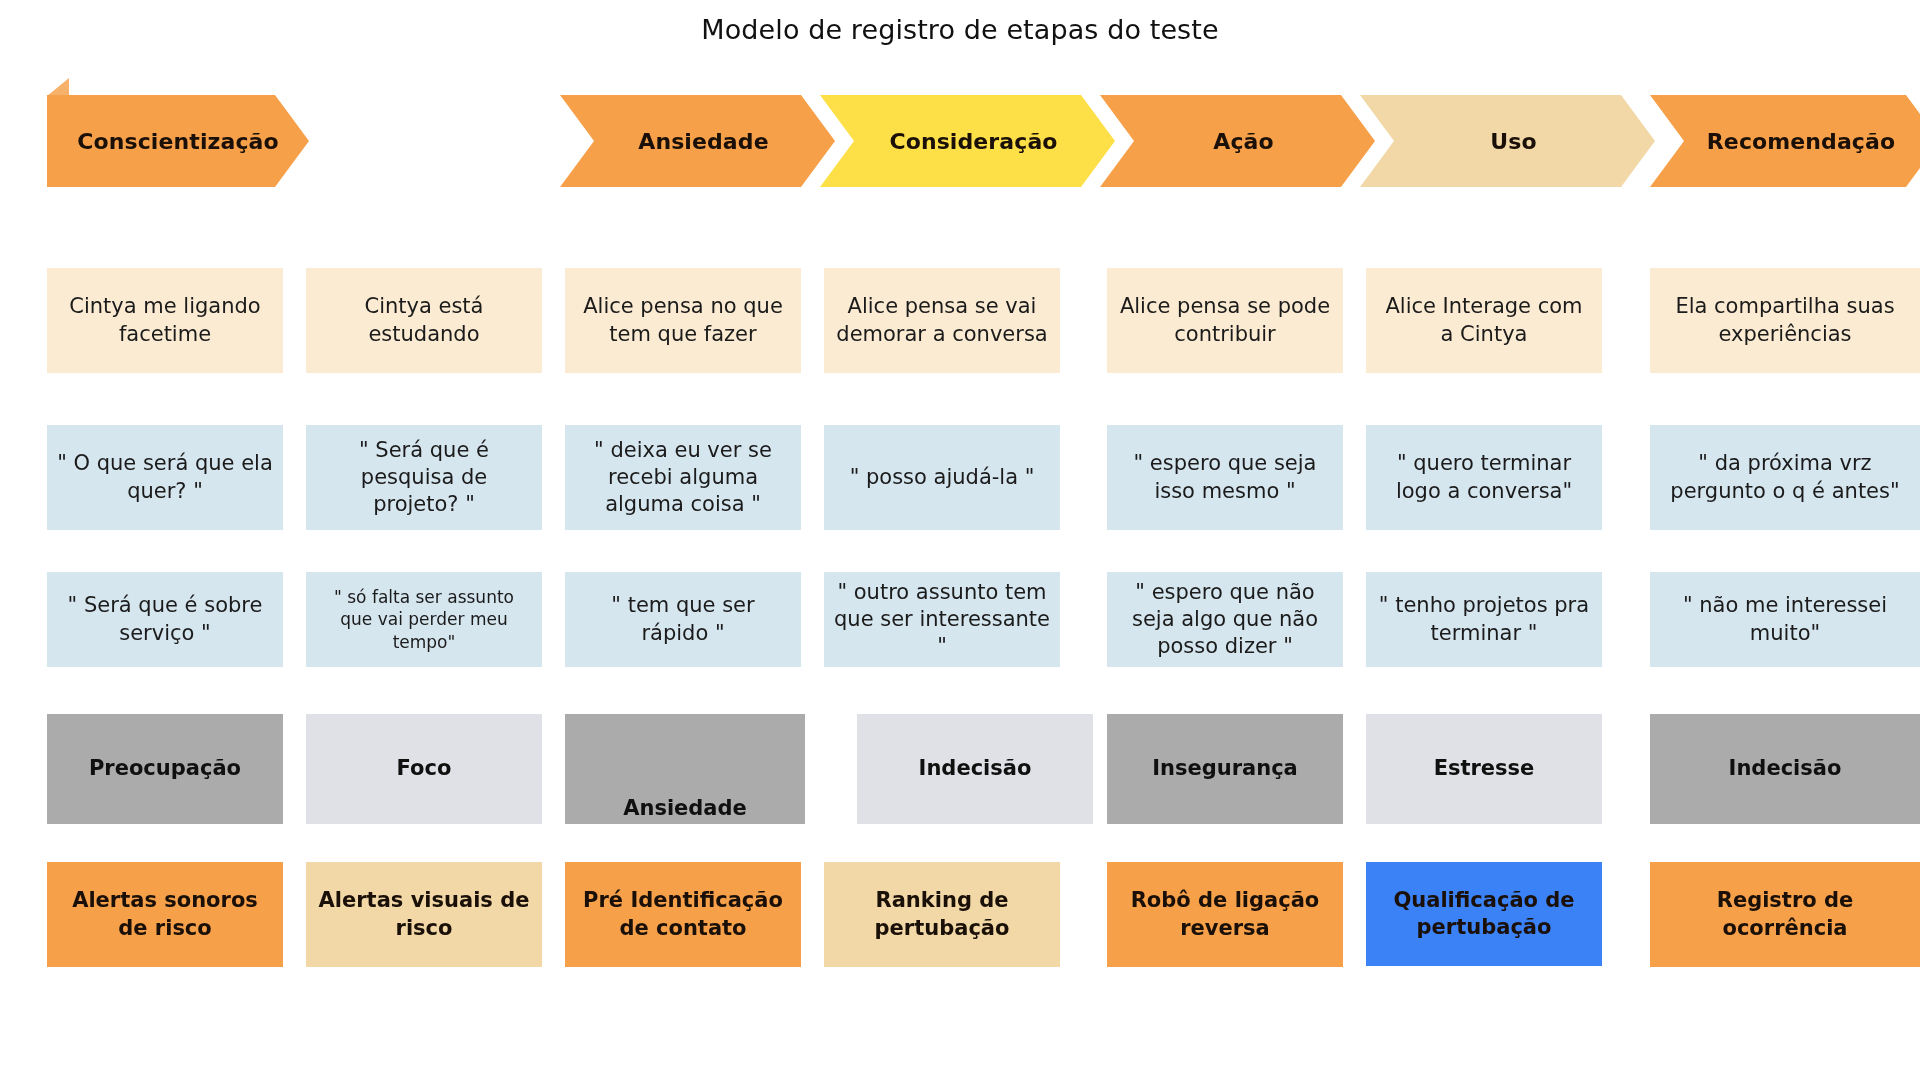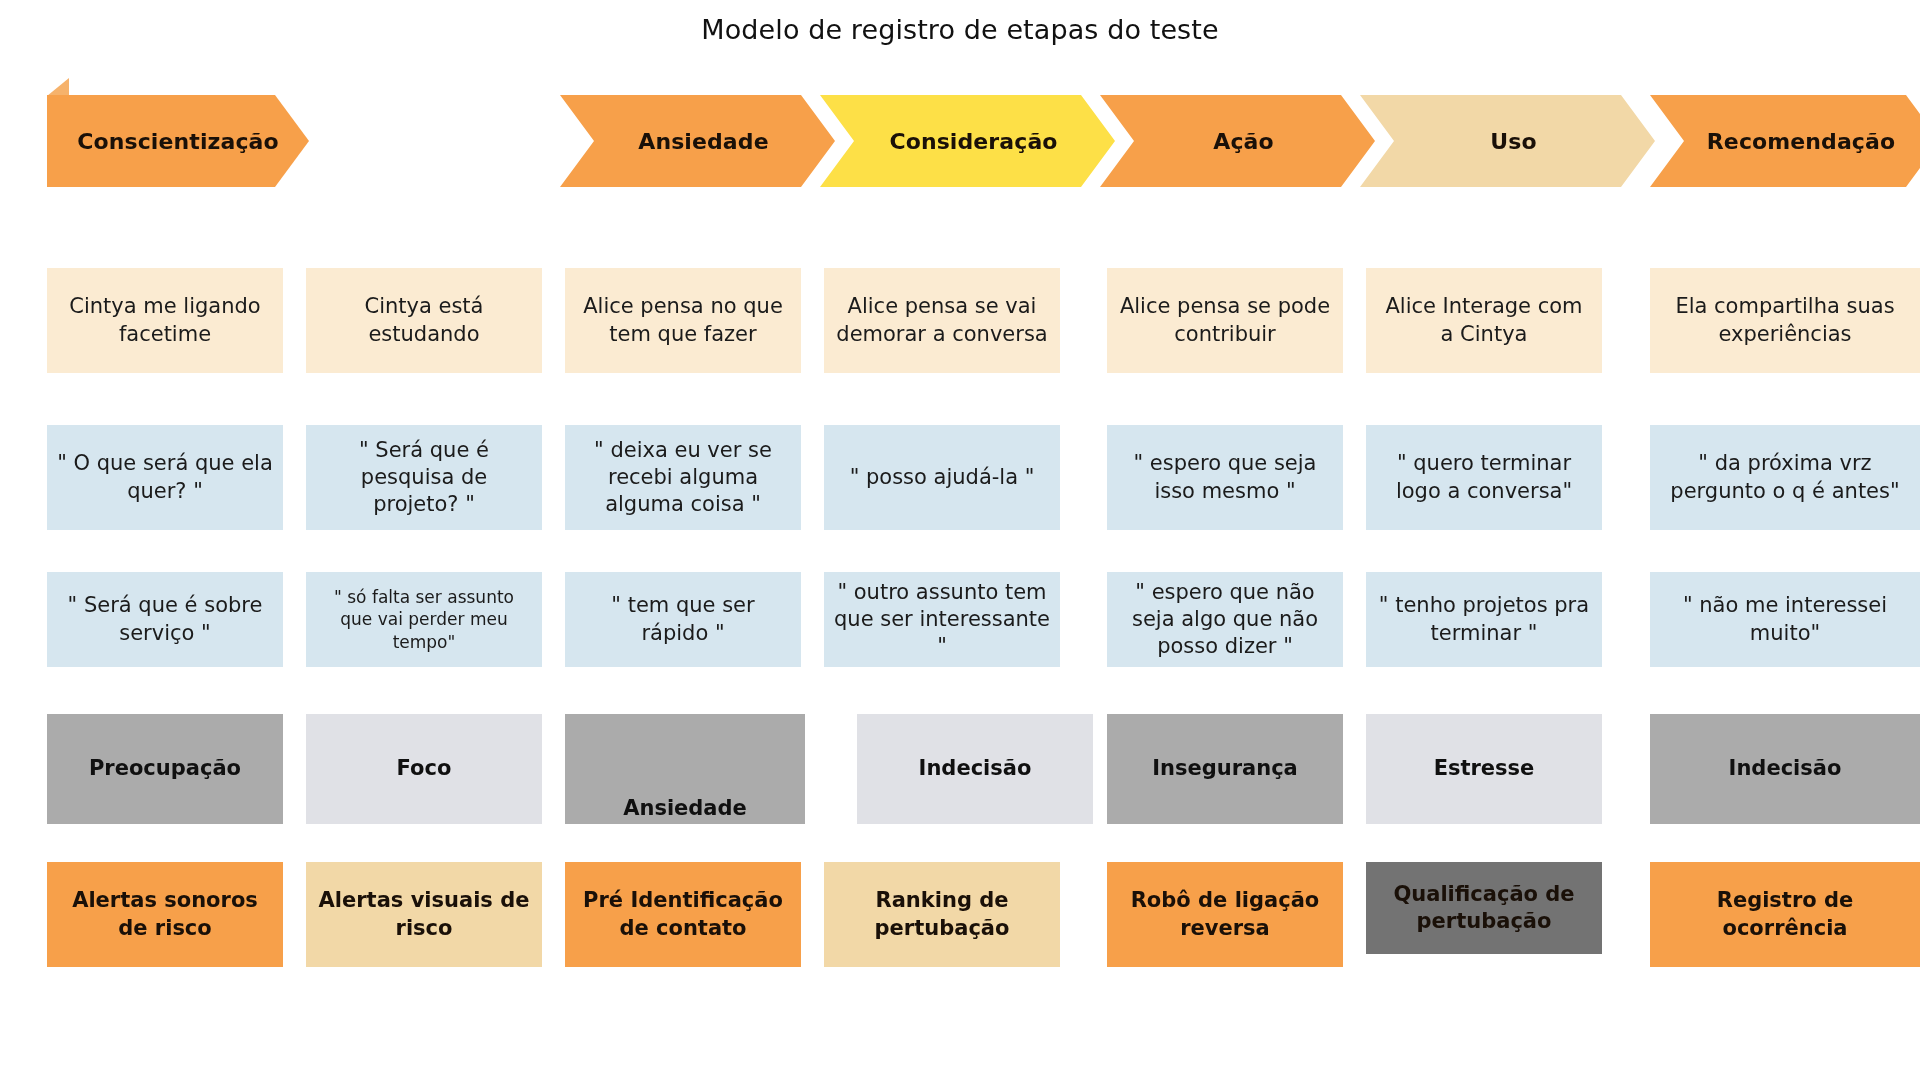--- a/index.html
+++ b/index.html
@@ -226,21 +226,21 @@
       </div>
       <div class="card row-action" style="left: 565px; top: 862px; width: 236px; height: 105px; background: rgb(247, 160, 74);">
         <span class="card-text">Pré Identificação de contato</span>
       </div>
       <div class="card row-action" style="left: 824px; top: 862px; width: 236px; height: 105px; background: rgb(242, 216, 167);">
         <span class="card-text">Ranking de pertubação</span>
       </div>
       <div class="card row-action" style="left: 1107px; top: 862px; width: 236px; height: 105px; background: rgb(247, 160, 74);">
         <span class="card-text">Robô de ligação reversa</span>
       </div>
-      <div class="card row-action" style="left: 1366px; top: 862px; width: 236px; height: 92px; background: #737373;">
+      <div class="card row-action" style="left: 1366px; top: 862px; width: 236px; height: 104px; background: #3b82f6;">
         <span class="card-text">Qualificação de pertubação</span>
       </div>
       <div class="card row-action" style="left: 1650px; top: 862px; width: 270px; height: 105px; background: rgb(247, 160, 74);">
         <span class="card-text">Registro de ocorrência</span>
       </div>
     </div>
 
 </div>
 
 </body></html>

